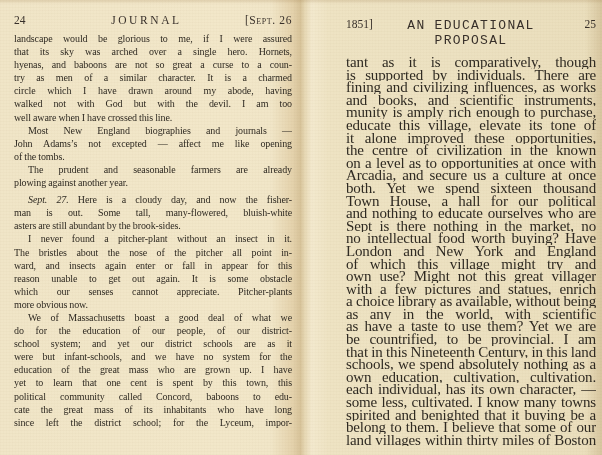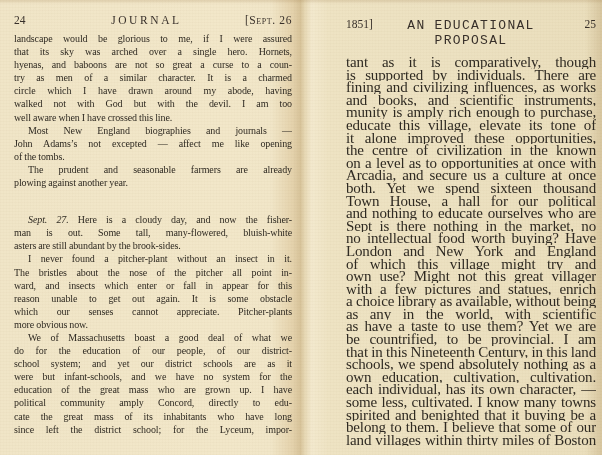--- a/index.html
+++ b/index.html
@@ -41,21 +41,21 @@
   .line {
     text-align: justify;
     text-align-last: justify;
     overflow: hidden;
     letter-spacing: -0.1px;
   }
   .page-left  .line { font-size: 10px;   height: 13.1px; line-height: 13.1px; word-spacing: -0.3px; }
   .page-right .line { font-size: 15px; height: 12.6px; line-height: 12.6px; word-spacing: -0.6px; letter-spacing: -0.15px; }
   .line.final  { text-align-last: left; }
   .line.indent { text-indent: 14px; }
-  .para.gap { margin-top: 24px; }
+  .para.gap { margin-top: 4px; }
   .para i { font-style: italic; }
 </style>
 </head>
 <body>
 
 <div class="spread">
 
   <div class="page page-left">
     <div class="pghead">
       <span class="h-side">24</span>
@@ -82,32 +82,33 @@
           <div class="line final">plowing against another year.</div>
         </div>
         <div class="para gap">
           <div class="line indent"><i>Sept. 27.</i> Here is a cloudy day, and now the fisher-</div>
           <div class="line">man is out. Some tall, many-flowered, bluish-white</div>
           <div class="line final">asters are still abundant by the brook-sides.</div>
         </div>
         <div class="para">
           <div class="line indent">I never found a pitcher-plant without an insect in it.</div>
           <div class="line">The bristles about the nose of the pitcher all point in-</div>
-          <div class="line">ward, and insects which enter or fall in appear for this</div>
+          <div class="line">ward, and insects again enter or fall in appear for this</div>
           <div class="line">reason unable to get out again. It is some obstacle</div>
           <div class="line">which our senses cannot appreciate. Pitcher-plants</div>
           <div class="line final">more obvious now.</div>
         </div>
         <div class="para">
           <div class="line indent">We of Massachusetts boast a good deal of what we</div>
           <div class="line">do for the education of our people, of our district-</div>
           <div class="line">school system; and yet our district schools are as it</div>
           <div class="line">were but infant-schools, and we have no system for the</div>
           <div class="line">education of the great mass who are grown up. I have</div>
-          <div class="line">political community amply Concord, directly to edu-</div>
+          <div class="line">yet to learn that one cent is spent by this town, this</div>
+          <div class="line">political community called Concord, baboons to edu-</div>
           <div class="line">cate the great mass of its inhabitants who have long</div>
           <div class="line">since left the district school; for the Lyceum, impor-</div>
         </div>
       </div>
   </div>
 
   <div class="page page-right">
     <div class="pghead">
       <span class="h-side">1851]</span>
       <span class="h-title">AN EDUCATIONAL PROPOSAL</span>

